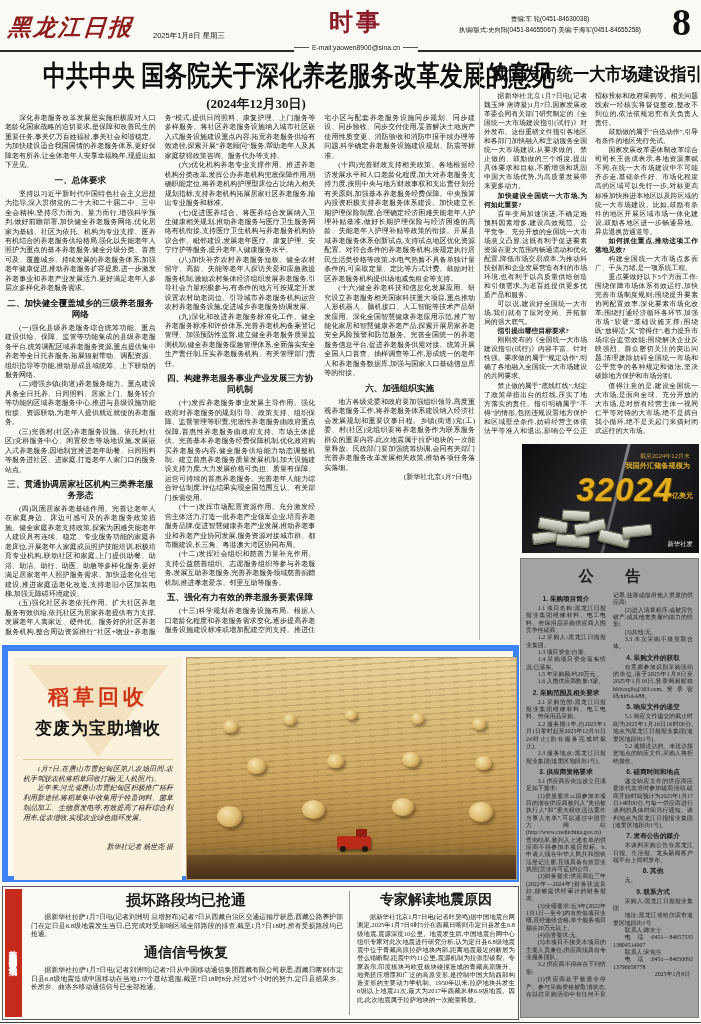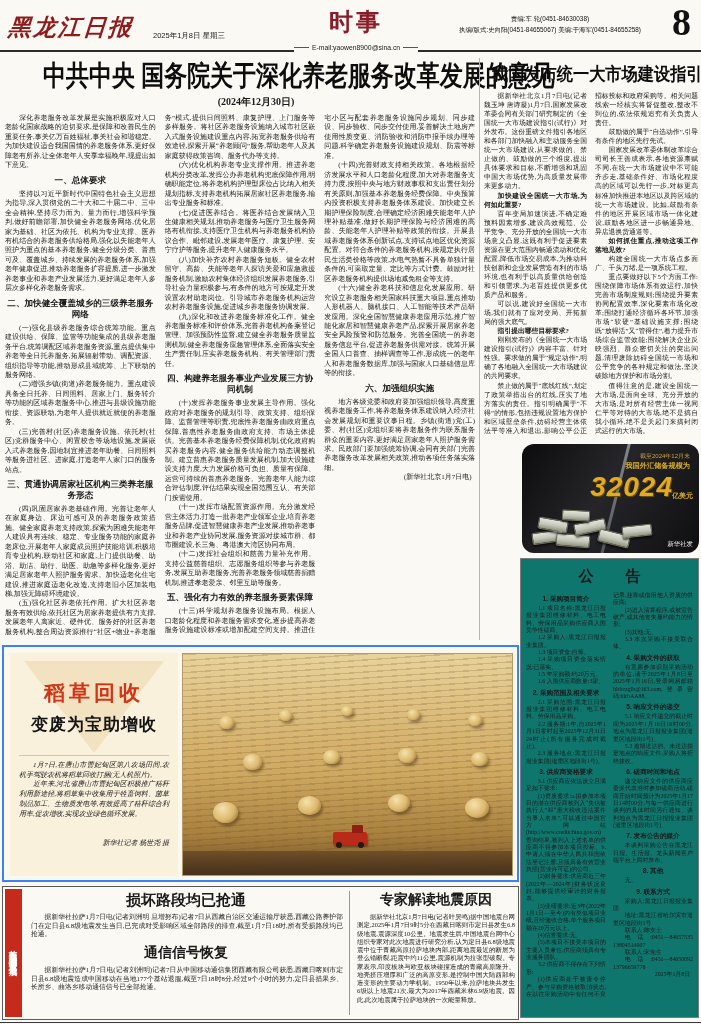--- a/index.html
+++ b/index.html
@@ -14,51 +14,51 @@
   .email-row{left:294px;top:44px;width:124px;display:flex;align-items:center;gap:3px;font-size:6.8px;color:#222;}
   .email-row::before,.email-row::after{content:"";flex:1;border-top:1px solid #555;}
   .editors{left:428px;top:13px;width:244px;font-size:6.4px;line-height:11px;color:#111;text-align:center;}
   .page-number{right:10px;top:0px;font-family:"Liberation Serif",serif;font-weight:bold;font-size:38px;color:#111;}
   .rule{height:0;border-top:2.5px solid #2b2b2b;}
   .rule-left{left:0;top:50px;width:294px;}
   .rule-right{left:418px;top:50px;width:283px;}
 
   
   .main-title{left:0;top:57px;width:478px;text-align:center;font-weight:900;font-size:28px;letter-spacing:0;white-space:nowrap;transform:scaleX(.82);transform-origin:center;color:#0d0d0d;}
-  .main-sub{left:0;top:95px;width:512px;text-align:center;font-family:"Liberation Serif",serif;font-weight:bold;font-size:10px;}
+  .main-sub{left:0;top:95px;width:512px;text-align:center;font-family:"Liberation Serif",serif;font-weight:bold;font-size:13px;}
   .main-flow{left:5px;top:114px;width:470px;height:527px;column-count:3;column-gap:9px;column-fill:auto;font-family:"Liberation Serif",serif;font-size:7px;line-height:9.45px;text-align:justify;overflow:hidden;}
   .fl{margin:0;}
   .fl.t-p{text-indent:2em;}
   .fl.t-h{font-family:"Liberation Sans",sans-serif;font-weight:bold;text-align:center;text-indent:0;font-size:8.6px;line-height:11px;margin:4px 0;}
   .fl.t-q{font-weight:bold;text-indent:2em;}
   .fl.t-date{text-align:right;text-indent:0;padding-right:.5em;}
   .vdiv{left:479px;top:58px;width:1px;height:582px;background:#b8b5ad;}
 
   
   .market-title{left:481px;top:62px;width:219px;text-align:center;font-weight:900;font-size:18px;white-space:nowrap;transform:scaleX(.9);transform-origin:center;color:#0d0d0d;}
   .market-flow{left:484px;top:91px;width:214px;height:349px;column-count:2;column-gap:8px;column-fill:auto;font-family:"Liberation Serif",serif;font-size:6.8px;line-height:9.05px;text-align:justify;overflow:hidden;}
 
   
-  .fx{left:522px;top:444px;width:177px;height:109px;background:linear-gradient(120deg,#0c0c0e 0%,#26262a 45%,#0f0f12 100%);border-radius:12px;overflow:hidden;}
+  .fx{left:522px;top:444px;width:177px;height:109px;background:linear-gradient(120deg,#0c0c0e 0%,#26262a 45%,#0f0f12 100%);border-radius:0;overflow:hidden;}
   .fx::before{content:"";position:absolute;left:52%;top:-10px;width:3px;height:130px;background:linear-gradient(180deg,#9fa4a8,#5c6064);transform:rotate(14deg);opacity:.8;}
   .fx-l1{right:9px;top:8px;font-size:6px;color:#caa43c;}
   .fx-l2{right:9px;top:17px;font-size:7.2px;font-weight:bold;color:#d9ac27;}
-  .fx-num{right:26px;top:27px;font-size:28px;font-style:italic;font-weight:900;color:#e3ac1f;letter-spacing:1px;text-shadow:1px 1px 0 #6b4f00;}
+  .fx-num{right:26px;top:27px;font-size:33px;font-style:italic;font-weight:900;color:#e3ac1f;letter-spacing:1px;text-shadow:1px 1px 0 #6b4f00;}
   .fx-unit{right:6px;top:47px;font-size:7px;color:#d9ac27;font-weight:bold;}
   .stack{position:absolute;border-radius:2px;background:linear-gradient(180deg,#e4e6dc 0%,#c2c5b8 55%,#8f927f 100%);box-shadow:0 2px 2px rgba(0,0,0,.6);border:0.5px solid #70735f;}
   .fx-credit{right:6px;bottom:4px;font-size:6.4px;color:#eee;}
 
   
-  .notice{left:520px;top:558px;width:179px;height:460px;border:1px solid #7c7c7c;box-sizing:border-box;padding:3px 5px;background:#0f766e;}
+  .notice{left:520px;top:558px;width:179px;height:460px;border:1px solid #7c7c7c;box-sizing:border-box;padding:3px 5px;background:#a3a3a3;}
   .notice-title{text-align:center;font-family:"Liberation Serif",serif;font-weight:bold;font-size:15px;letter-spacing:14px;text-indent:14px;margin:5px 0 6px;}
   .notice-flow{column-count:2;column-gap:7px;column-fill:auto;height:412px;font-family:"Liberation Serif",serif;font-size:5.9px;line-height:7.35px;text-align:justify;overflow:hidden;}
   .notice-flow .fl.t-h{font-size:6.6px;line-height:9px;margin:2px 0;}
 
   
-  .feature{left:2px;top:645px;width:517px;height:237px;border:2px solid #3b82f6;background:#fcf8ee;box-sizing:border-box;}
+  .feature{left:2px;top:645px;width:517px;height:237px;border:6px solid #3b82f6;background:#fcf8ee;box-sizing:border-box;}
   .feat-left{position:absolute;left:6px;top:6px;width:168px;height:223px;background:#faf1dd;overflow:hidden;}
   .feat-tri{position:absolute;left:14px;top:8px;width:0;height:0;border-left:70px solid transparent;border-right:70px solid transparent;border-top:92px solid #f2e2bf;}
   .feat-title-red{position:absolute;left:0;top:26px;width:100%;text-align:center;font-weight:900;font-size:21px;color:#d03517;letter-spacing:4px;}
   .feat-title-black{position:absolute;left:0;top:60px;width:100%;text-align:center;font-weight:900;font-size:17px;color:#141414;letter-spacing:1px;}
   .feat-caps{position:absolute;left:9px;right:9px;top:102px;font-family:"Liberation Serif",serif;font-style:italic;font-size:7px;line-height:9.7px;text-align:justify;border-top:1px solid #ddc79c;padding-top:5px;}
   .feat-caps .cap{text-indent:2em;margin:0;}
   .feat-credit{text-align:right;margin-top:20px;font-style:italic;}
   .feat-photo{position:absolute;left:178px;top:6px;width:331px;height:223px;border:1px solid #b89a68;box-sizing:border-box;background:linear-gradient(180deg,#e8d39b 0%,#ddbe7e 25%,#cda75f 55%,#a8803f 82%,#6f5026 100%);overflow:hidden;}
   .feat-photo::before{content:"";position:absolute;inset:0;background:repeating-linear-gradient(176deg,rgba(96,66,28,.20) 0 1.4px,rgba(255,255,255,0) 1.4px 6px);}
   .bale{position:absolute;border-radius:50%;background:radial-gradient(circle at 38% 32%,#f4e2ac 0%,#dcb86d 55%,#a87f41 85%,#7c5a2b 100%);box-shadow:2px 3px 3px rgba(60,40,10,.45);}
@@ -121,21 +121,21 @@
       <div class="fl t-p">(九)深化和改进养老服务标准化工作。健全养老服务标准和评价体系,完善养老机构备案登记管理、加强预防性监督,建立健全养老服务质量监测机制,健全养老服务应急管理体系,全面落实安全生产责任制,压实养老服务机构、有关管理部门责任。</div>
       <div class="fl t-h">四、构建养老服务事业产业发展三方协同机制</div>
       <div class="fl t-p">(十)发挥养老服务事业发展主导作用。强化政府对养老服务的规划引导、政策支持、组织保障、监督管理等职责,兜底性养老服务由政府重点保障,普惠性养老服务由政府支持、市场主体提供。完善基本养老服务经费保障机制,优化政府购买养老服务内容,健全服务供给能力动态调整机制。建立普惠养老服务质量发展机制,加大设施建设支持力度,大力发展价格可负担、质量有保障、运营可持续的普惠养老服务。完善老年人能力综合评估制度,评估结果实现全国范围互认、有关部门按需使用。</div>
       <div class="fl t-p">(十一)发挥市场配置资源作用。充分激发经营主体活力,打造一批养老产业领军企业,培育养老服务品牌,促进智慧健康养老产业发展,推动养老事业和养老产业协同发展,服务资源对接城市群、都市圈建设,长三角、粤港澳大湾区协同布局。</div>
       <div class="fl t-p">(十二)发挥社会组织和慈善力量补充作用。支持公益慈善组织、志愿服务组织等参与养老服务,发展互助养老服务,完善养老服务领域慈善捐赠机制,推进孝老爱亲、邻里互助等服务。</div>
       <div class="fl t-h">五、强化有力有效的养老服务要素保障</div>
       <div class="fl t-p">(十三)科学规划养老服务设施布局。根据人口老龄化程度和养老服务需求变化,逐步提高养老服务设施建设标准或增加配建空间支持。推进住宅小区与配套养老服务设施同步规划、同步建设、同步验收、同步交付使用,妥善解决土地房产使用性质变更、消防验收和消防申报手续办理等问题,科学确定养老服务设施建设规划、防震等标准。</div>
       <div class="fl t-p">(十四)完善财政支持相关政策。各地根据经济发展水平和人口老龄化程度,加大对养老服务支持力度,按照中央与地方财政事权和支出责任划分有关原则,加强基本养老服务经费保障。中央预算内投资积极支持养老服务体系建设。加快建立长期护理保险制度,合理确定经济困难失能老年人护理补贴基准,做好长期护理保险与经济困难的高龄、失能老年人护理补贴等政策的衔接。开展县域养老服务体系创新试点,支持试点地区优化资源配置。对符合条件的养老服务机构,按规定执行居民生活类价格等政策,水电气热暂不具备单独计量条件的,可采取定量、定比等方式计费。鼓励对社区养老服务机构提供场地减免租金等支持。</div>
       <div class="fl t-p">(十六)健全养老科技和信息化发展应用。研究设立养老服务相关国家科技重大项目,重点推动人形机器人、脑机接口、人工智能等技术产品研发应用。深化全国智慧健康养老应用示范,推广智能化家居和智慧健康养老产品,探索开展居家养老安全风险预警和防范服务。完善全国统一的养老服务信息平台,促进养老服务供需对接。统筹开展全国人口普查、抽样调查等工作,形成统一的老年人和养老服务数据库,加强与国家人口基础信息库等的衔接。</div>
       <div class="fl t-h">六、加强组织实施</div>
-      <div class="fl t-p">地方各级党委和政府要加强组织领导,高度重视养老服务工作,将养老服务体系建设纳入经济社会发展规划和重要议事日程。乡镇(街道)党(工)委、村(社区)党组织要将养老服务作为联系服务群众的重要内容,更好满足居家老年人照护服务需求。民政部门要加强统筹协调,会同有关部门完善养老服务改革发展相关政策,推动各项任务落实落细。</div>
+      <div class="fl t-p">地方各级党委和政府要加强组织领导,高度重视养老服务工作,将养老服务体系建设纳入经济社会发展规划和重要议事日程。乡镇(街道)党(工)委、村(社区)党组织要将养老服务作为联系服务群众的重要内容,此次地震属于拉萨地块的一次能量释放。民政部门要加强统筹协调,会同有关部门完善养老服务改革发展相关政策,推动各项任务落实落细。</div>
       <div class="fl t-date">(新华社北京1月7日电)</div>
     </div>
   <div class="abs vdiv"></div>
 
   <div class="abs market-title">我国发布统一大市场建设指引</div>
   <div class="abs market-flow">
 
   <div class="fl t-p">据新华社北京1月7日电(记者魏玉坤 唐诗凝)1月7日,国家发展改革委会同有关部门研究制定的《全国统一大市场建设指引(试行)》对外发布。这份重磅文件指引各地区和各部门加快融入和主动服务全国统一大市场建设,从要求做的、禁止做的、鼓励做的三个维度,提出具体要求和目标,不断增强和巩固中国大市场优势,为高质量发展带来更多动力。</div>
       <div class="fl t-q">加快建设全国统一大市场,为何如此重要?</div>
       <div class="fl t-p">百年变局加速演进,不确定难预料因素增多,建设高效规范、公平竞争、充分开放的全国统一大市场意义凸显,这既有利于促进要素资源在更大范围内畅通流动和优化配置,降低市场交易成本,为推动科技创新和企业发展营造有利的市场环境,也有利于以高质量供给创造和引领需求,为老百姓提供更多优质产品和服务。</div>

